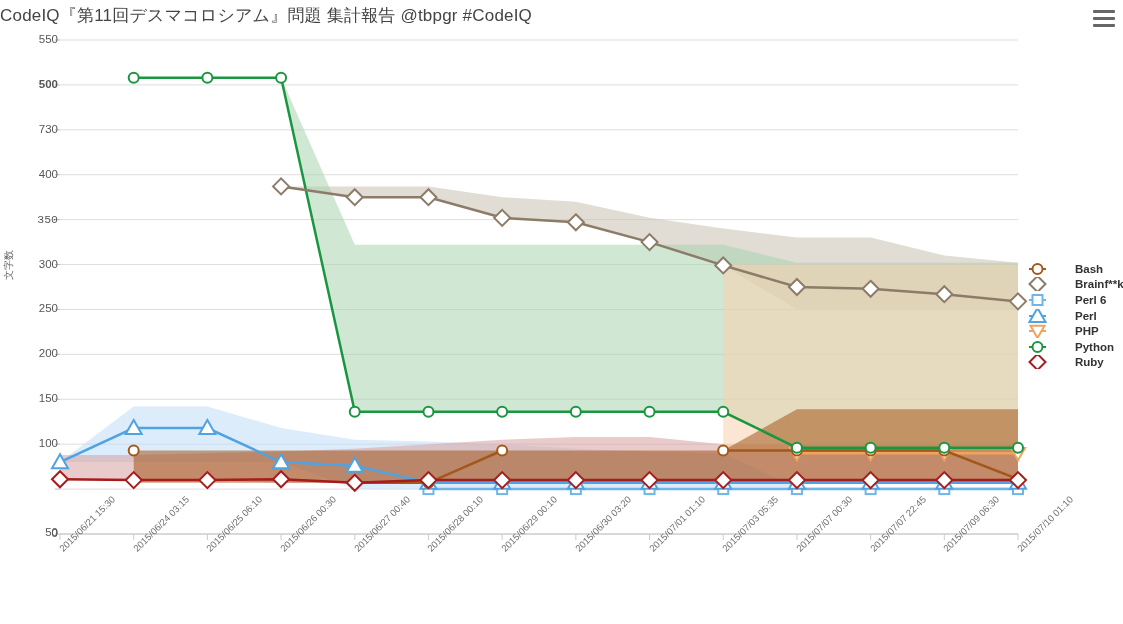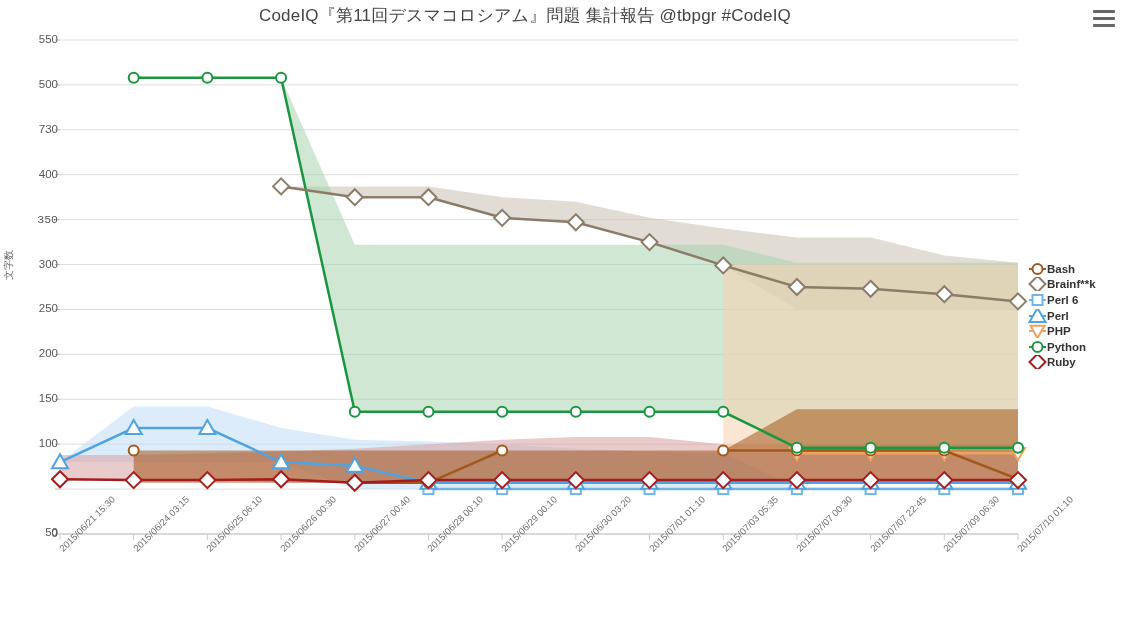--- a/index.html
+++ b/index.html
@@ -6,21 +6,20 @@
   body{
     width:1123px;height:624px;
     background:#ffffff;
     font-family:"Liberation Sans","DejaVu Sans",sans-serif;
     overflow:hidden;
     position:relative;
   }
   #chart-root{position:absolute;left:0;top:0;width:1123px;height:624px;}
   .title{
     position:absolute;left:0;top:4px;width:1050px;
-    text-align:center;
     font-size:17px;color:#444444;
     letter-spacing:.2px;
     white-space:nowrap;
   }
   .hamburger{
     position:absolute;right:8px;top:10px;
     width:22px;height:17px;
     display:flex;flex-direction:column;justify-content:space-between;
     cursor:pointer;
   }
@@ -48,21 +47,21 @@
   }
   .legend{
     position:absolute;left:1028px;top:261px;
     font-size:11.5px;
     font-weight:bold;
   }
   .legend-row{
     display:flex;align-items:center;height:15.6px;cursor:pointer;
   }
   .legend-mark{width:19px;height:14px;flex:0 0 19px;position:relative;}
-  .legend-label{color:#333333;white-space:nowrap;}
+  .legend-label{color:#333333;white-space:nowrap;margin-left:28px;}
   svg{display:block;}
 </style>
 </head>
 <body>
 
 <div id="chart-root">
 
   <div class="title">CodeIQ『第11回デスマコロシアム』問題 集計報告 @tbpgr #CodeIQ</div>
 
   <div class="hamburger">
@@ -77,21 +76,21 @@
       <div class="ytick" style="top: 534px;">0</div>
       <div class="ytick" style="top: 489.091px; margin-top: 44px;">50</div>
       <div class="ytick" style="top: 444.182px;">100</div>
       <div class="ytick" style="top: 399.273px;">150</div>
       <div class="ytick" style="top: 354.364px; text-align: right;">200</div>
       <div class="ytick" style="top: 309.455px;">250</div>
       <div class="ytick" style="top: 264.545px; text-align: right;">300</div>
       <div class="ytick" style="top: 219.636px; font-family: Liberation Mono, monospace;">350</div>
       <div class="ytick" style="top: 174.727px;">400</div>
       <div class="ytick" style="top: 129.818px;">730</div>
-      <div class="ytick" style="top: 84.9091px;">500</div>
+      <div class="ytick" style="top: 84.9091px; font-weight: bold;">500</div>
       <div class="ytick" style="top: 40px;">550</div>
     </div>
 
   <svg id="plot" width="1123" height="624">
       <line x1="60" x2="1018" y1="534" y2="534" stroke="#cccccc" stroke-width="1"></line>
       <line x1="55" x2="60" y1="534" y2="534" stroke="#bbbbbb"></line>
       <line x1="60" x2="1018" y1="489.09090909090907" y2="489.09090909090907" stroke="#dddddd" stroke-width="1"></line>
       <line x1="55" x2="60" y1="489.09090909090907" y2="489.09090909090907" stroke="#bbbbbb"></line>
       <line x1="60" x2="1018" y1="444.1818181818182" y2="444.1818181818182" stroke="#dddddd" stroke-width="1"></line>
       <line x1="55" x2="60" y1="444.1818181818182" y2="444.1818181818182" stroke="#bbbbbb"></line>

